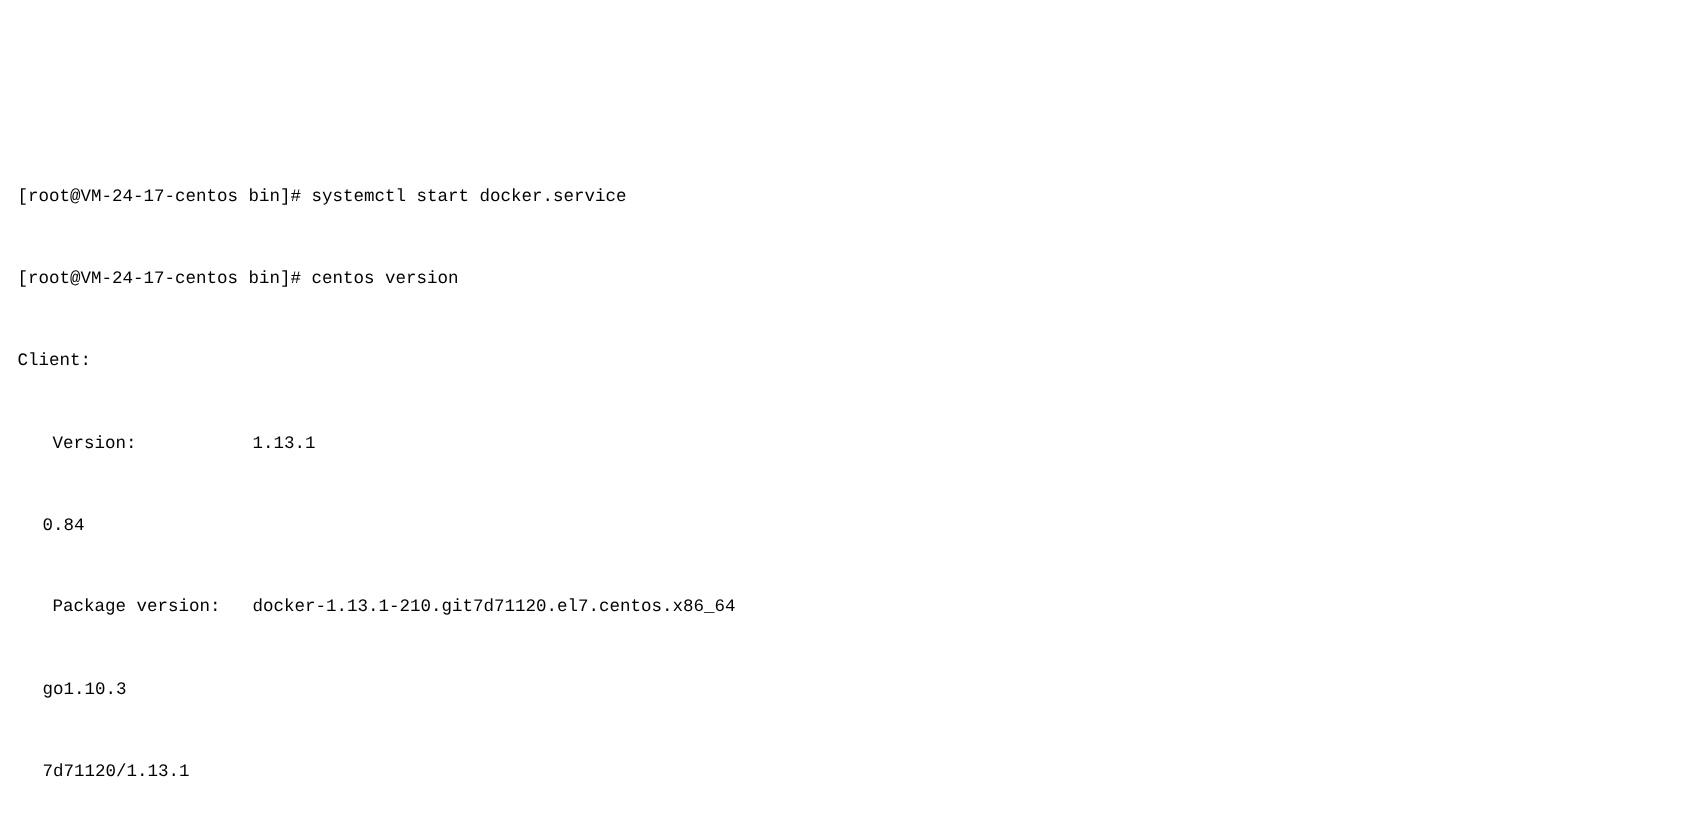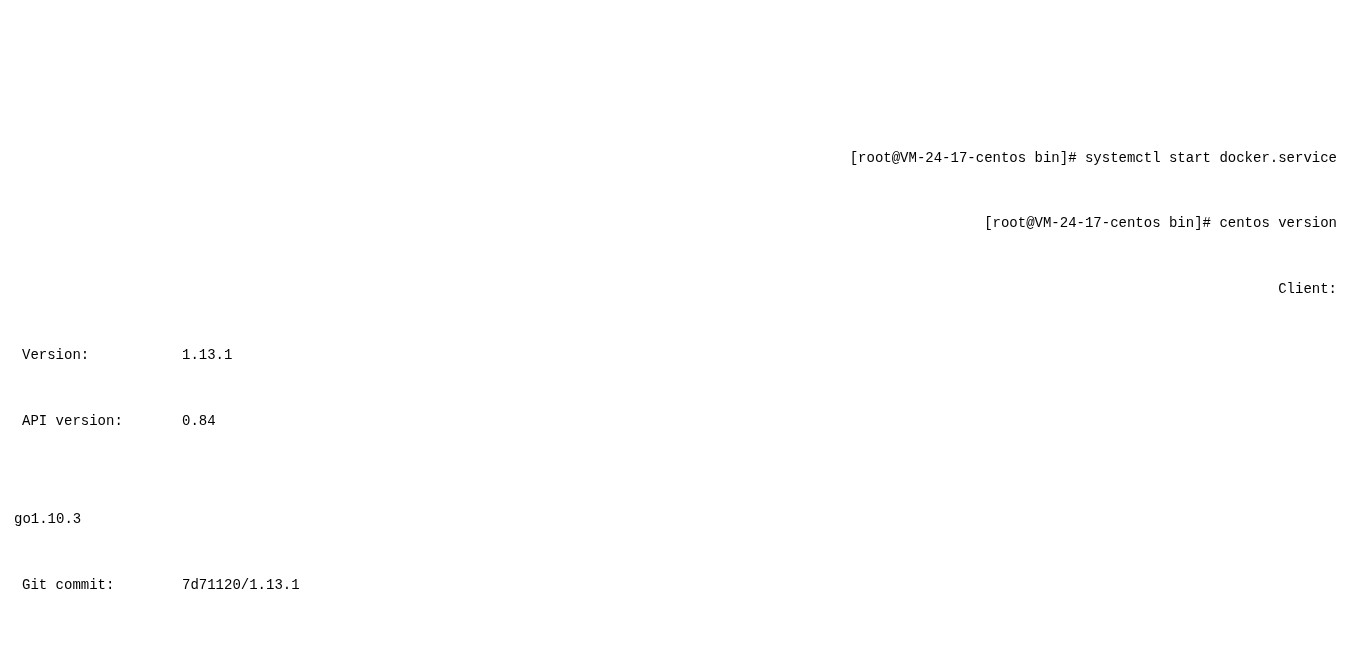--- a/index.html
+++ b/index.html
@@ -7,51 +7,50 @@
       padding: 10px 14px;
       background: #ffffff;
       font-family: Consolas, Monaco, 'Courier New', monospace;
       font-size: 14px;
       line-height: 2.35;
       color: #000000;
       white-space: pre;
     }
     .line {
       display: block;
-      text-align: right;
     }
     .kv-line {
       display: flex;
+      margin-left: 20px;
     }
     .kv-line .key {
       display: inline-block;
       min-width: 160px;
       padding-left: 8px;
     }
     .kv-line .val {
       display: inline-block;
     }
     .section-header {
       display: block;
-      text-align: right;
     }
   </style>
 </head>
 <body>
 
 
 
 <span class="line"><span>[root@VM-24-17-centos bin]# </span><span>systemctl start docker.service</span></span>
 <span class="line"><span>[root@VM-24-17-centos bin]# </span><span>centos version</span></span>
 <span class="section-header">Client:</span>
 <span class="kv-line"><span class="key">Version:</span><span class="val">1.13.1</span></span>
-<span class="kv-line"><span class="key">API version:</span><span class="val">0.84</span></span>
-<span class="kv-line"></span>
+<span class="kv-line"><span class="val">0.84</span></span>
+<span class="kv-line"><span class="key">Package version:</span><span class="val">docker-1.13.1-210.git7d71120.el7.centos.x86_64</span></span>
 <span class="kv-line"><span class="val">go1.10.3</span></span>
-<span class="kv-line"><span class="key">Git commit:</span><span class="val">7d71120/1.13.1</span></span>
+<span class="kv-line"><span class="val">7d71120/1.13.1</span></span>
 
 
 
 
 
 
 
 
 
 

